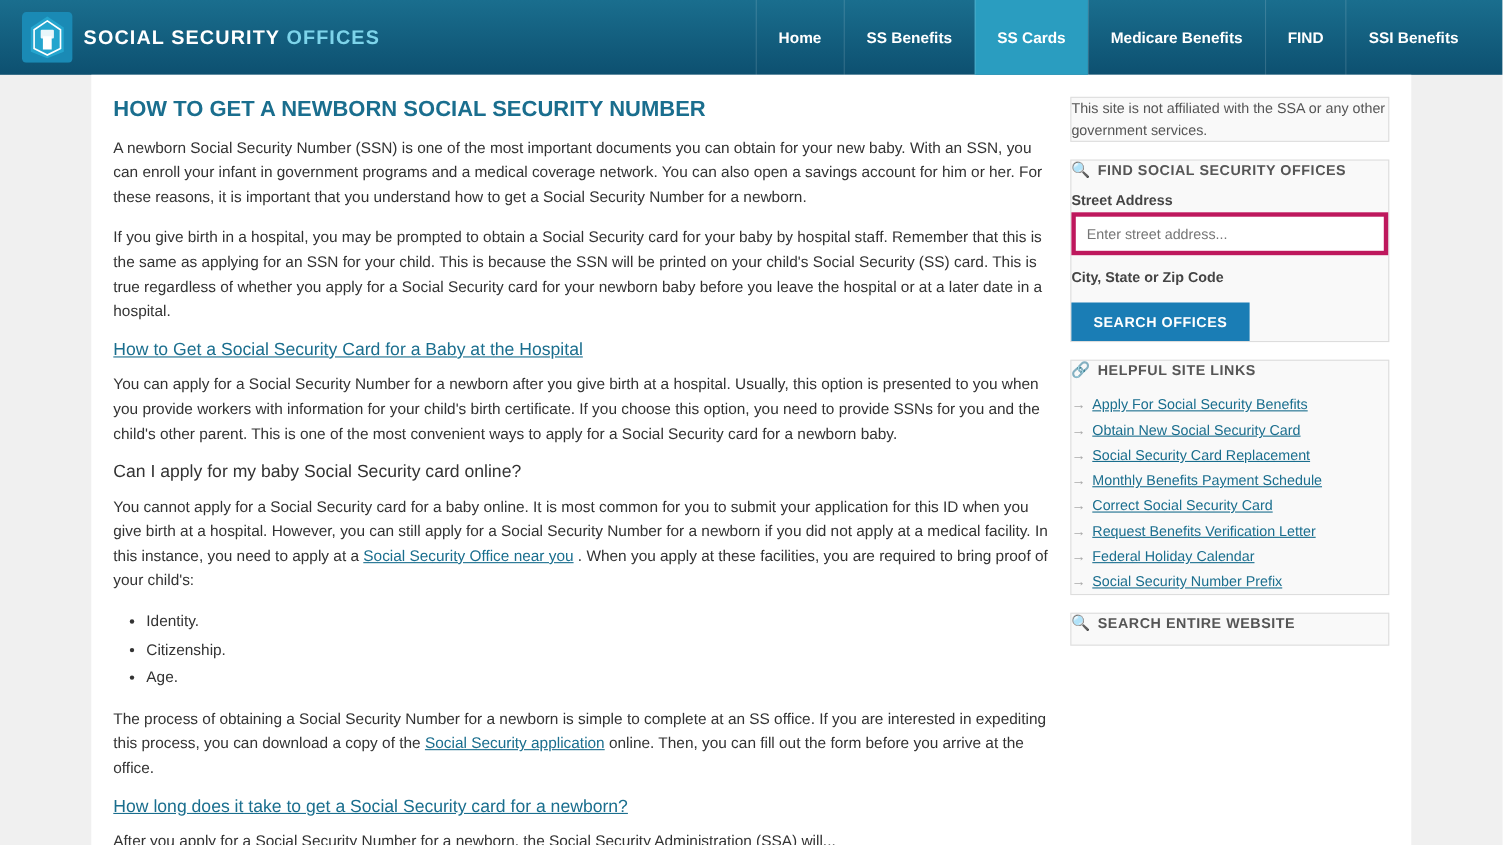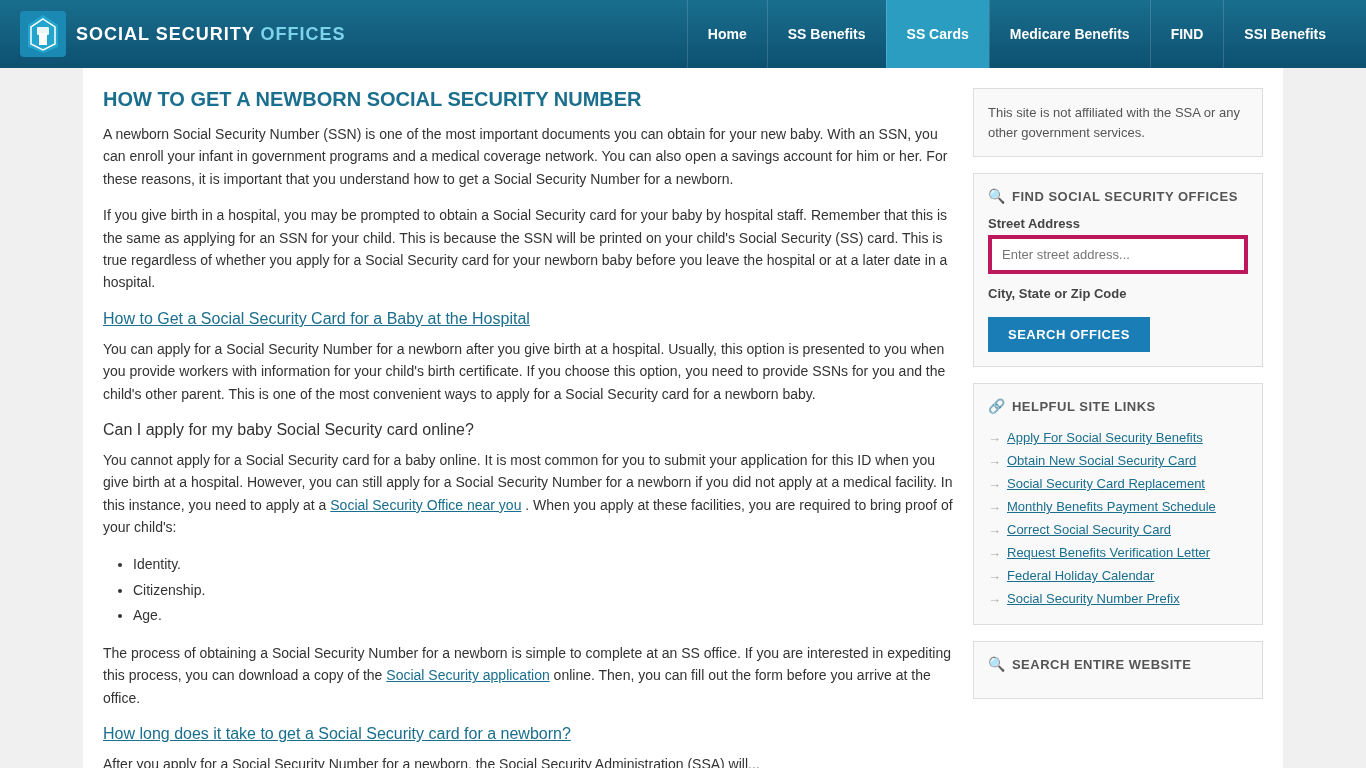--- a/index.html
+++ b/index.html
@@ -104,21 +104,20 @@
     #main-content ul {
       margin: 10px 0 14px 30px;
       line-height: 1.8;
     }
 
     
     .sidebar-box {
       background: #f9f9f9;
       border: 1px solid #ddd;
       margin-bottom: 16px;
-      padding: 14px;
     }
     .sidebar-disclaimer {
       font-size: 13px;
       color: #555;
       line-height: 1.5;
     }
 
     .sidebar-section-title {
       font-size: 13px;
       font-weight: bold;

